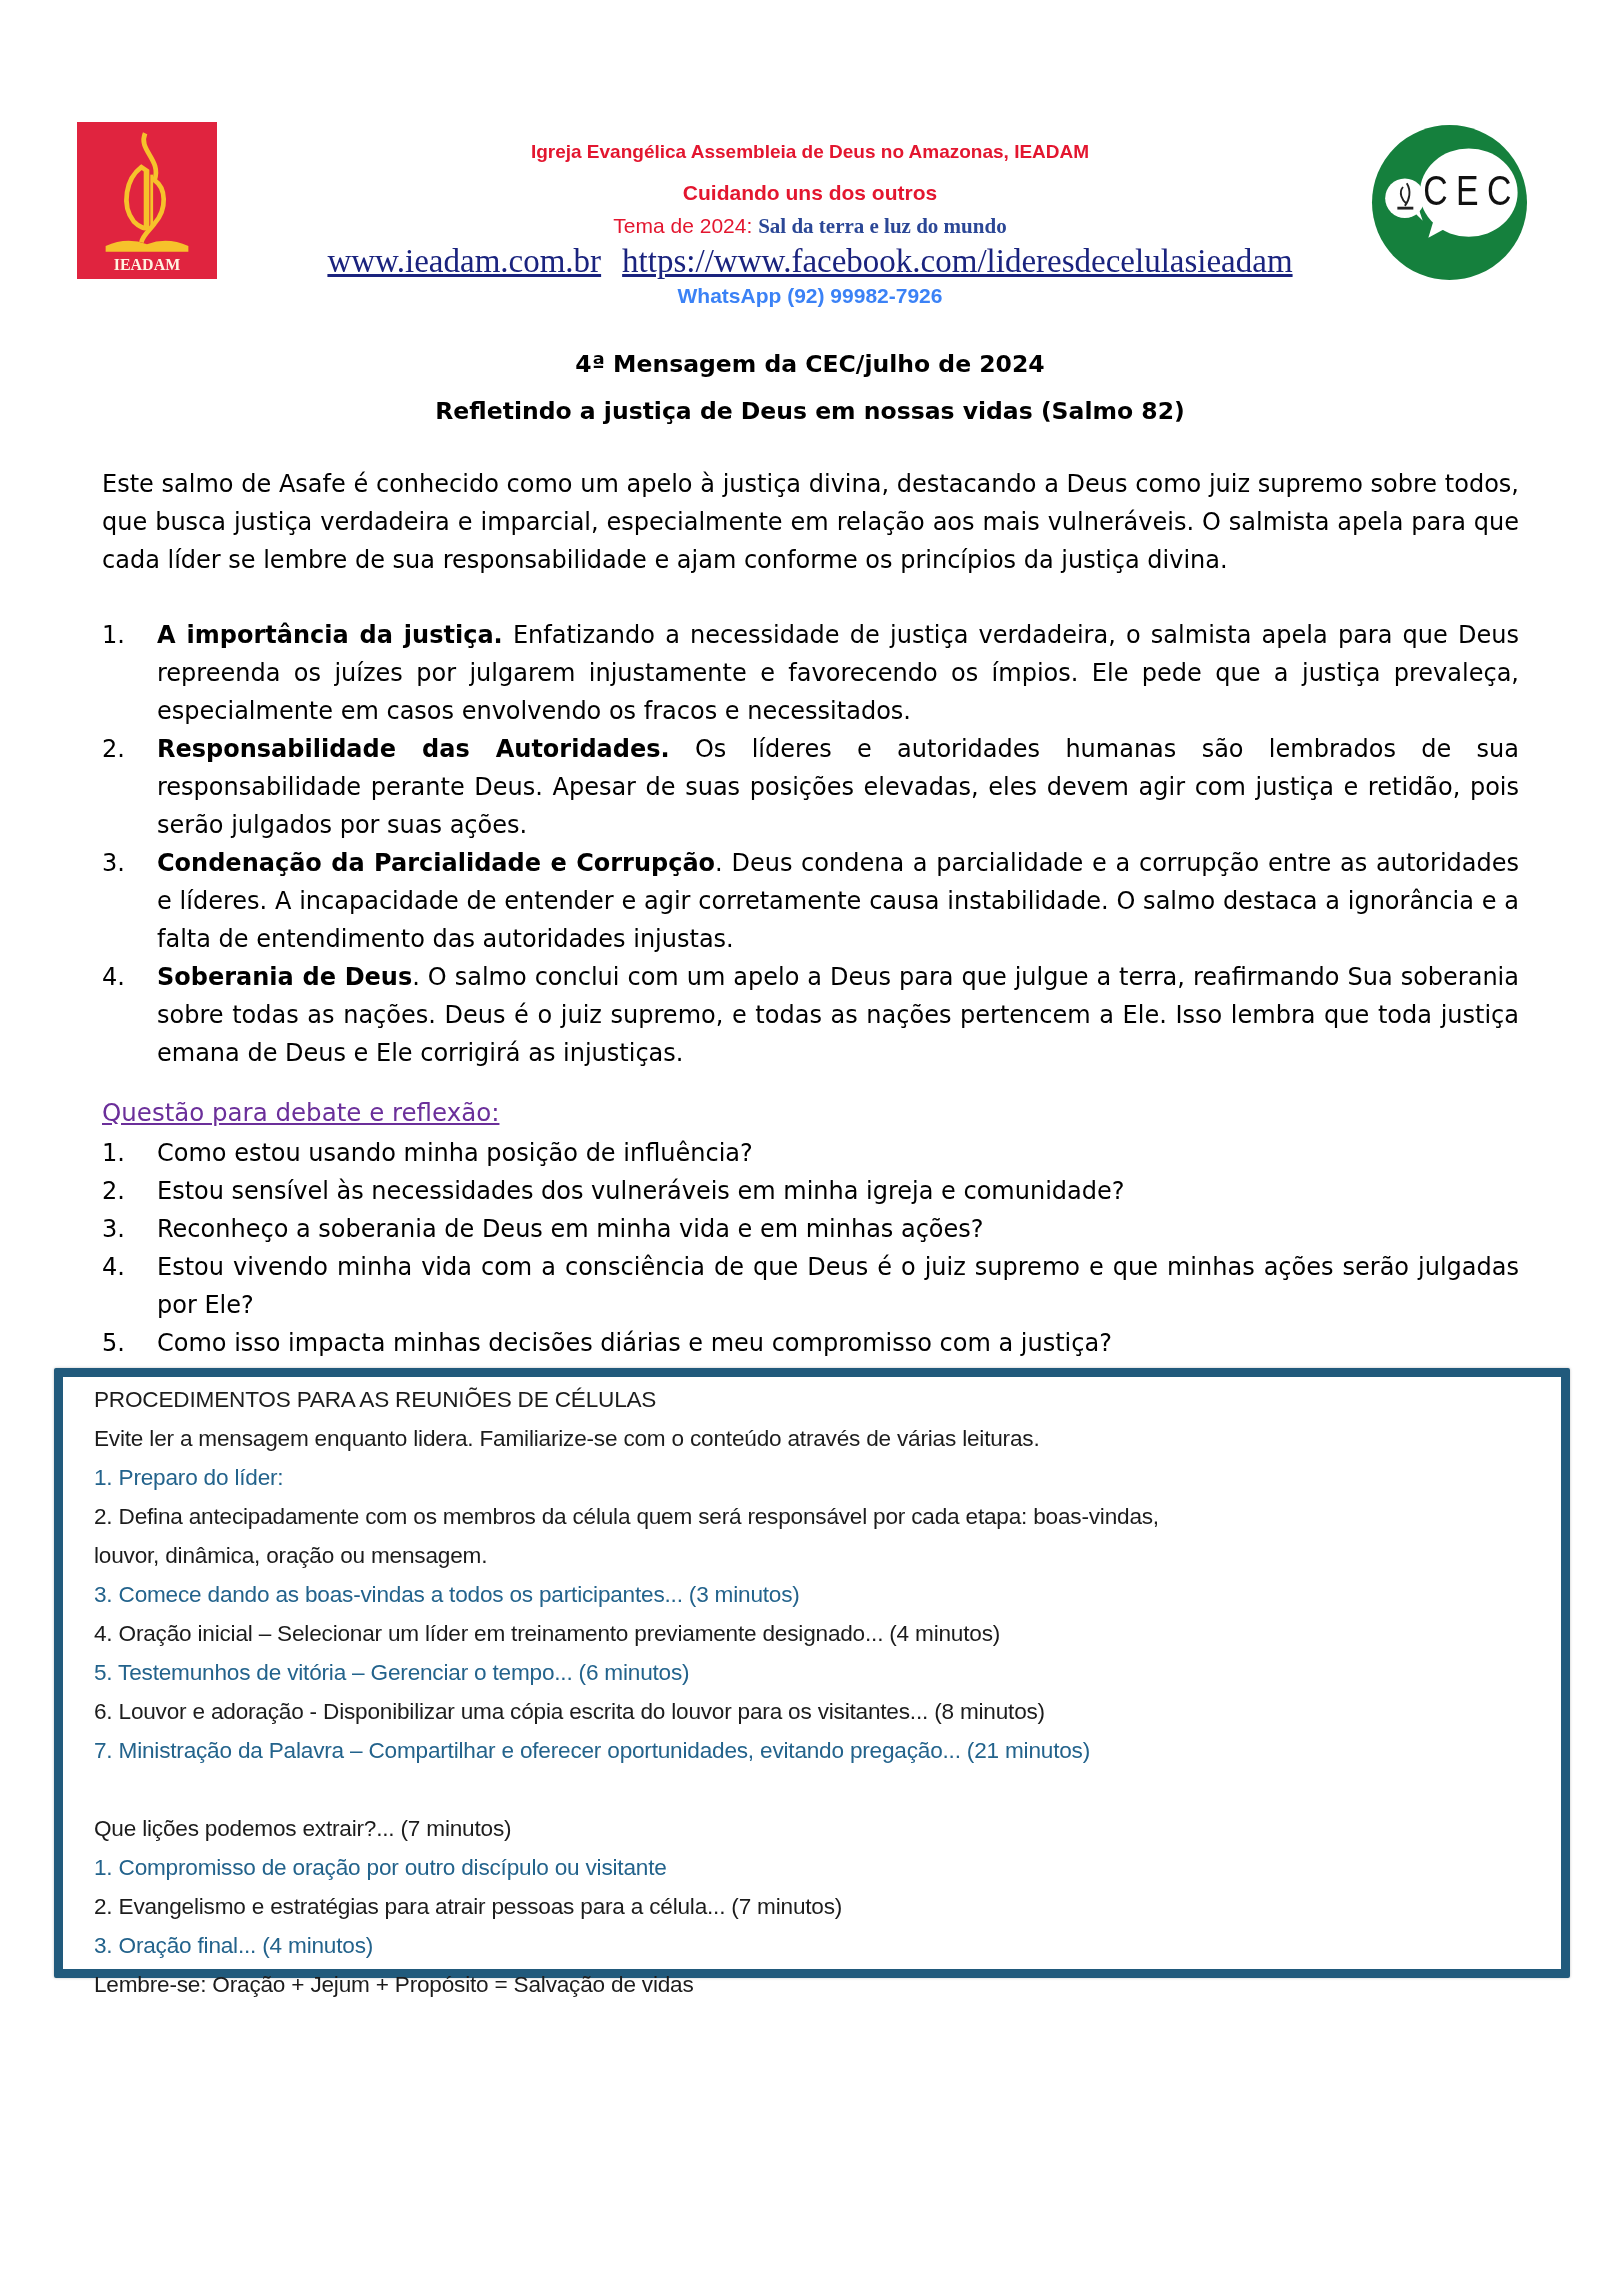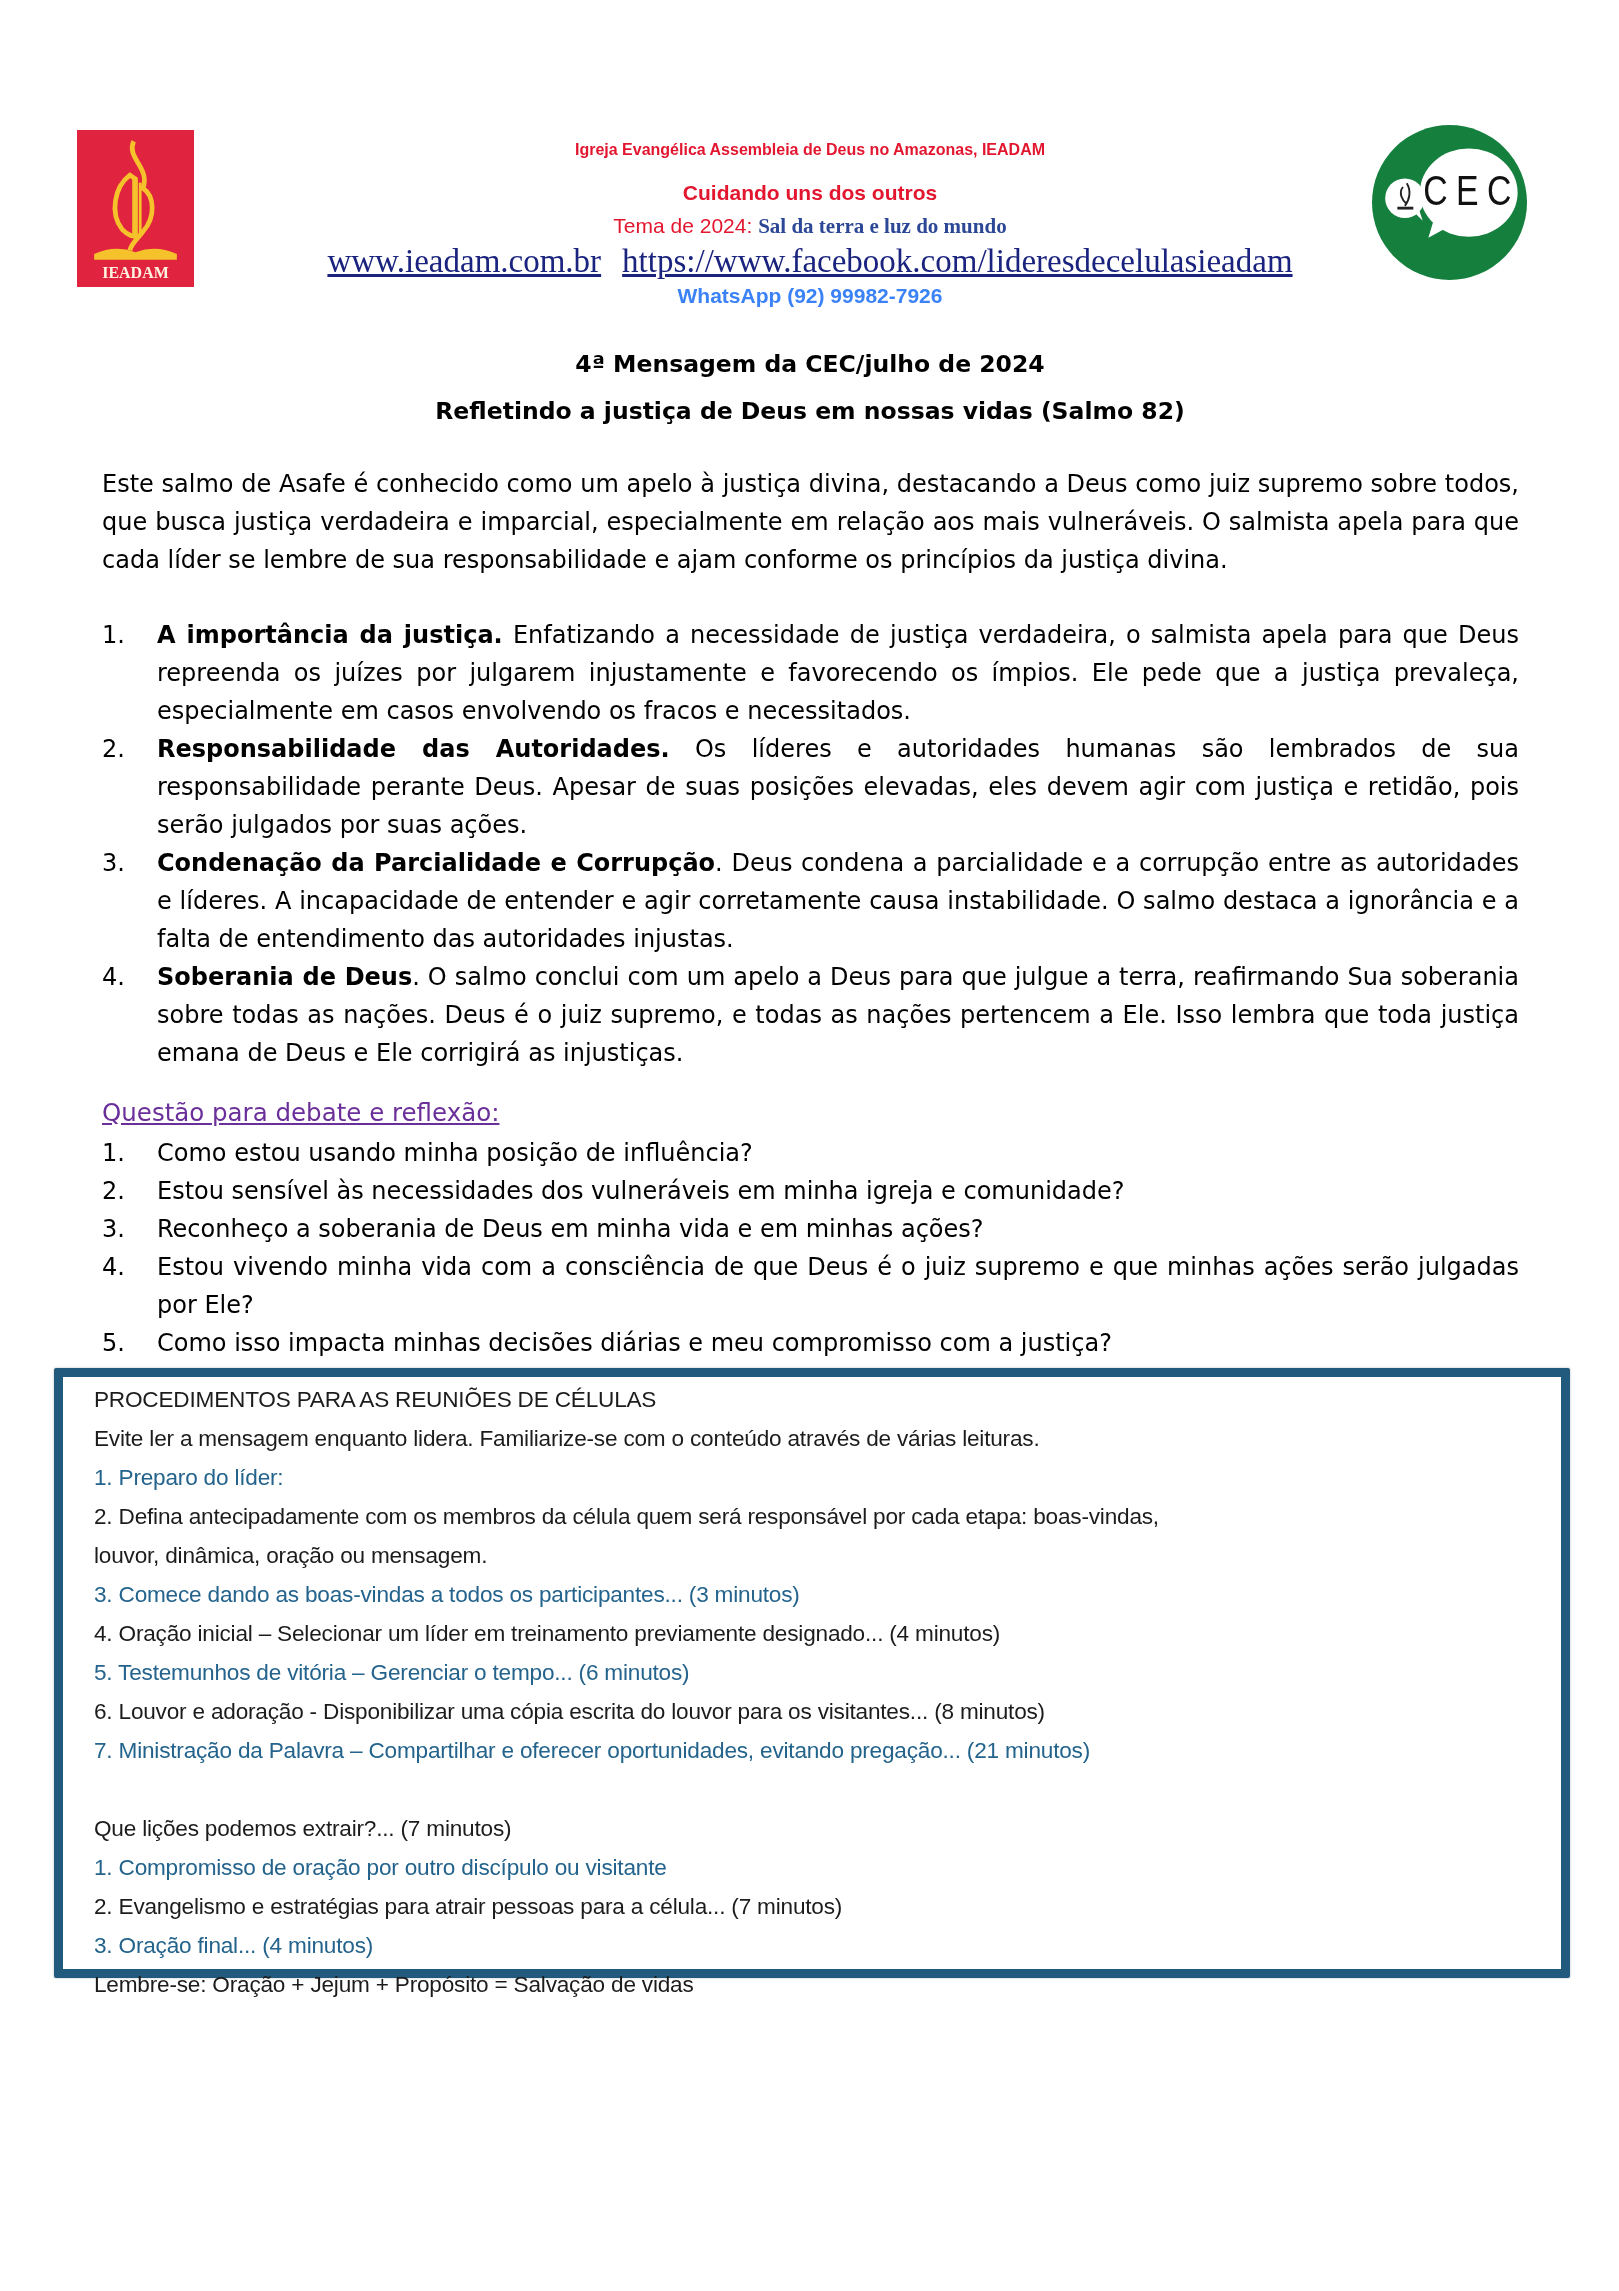--- a/index.html
+++ b/index.html
@@ -1,25 +1,25 @@
 <!DOCTYPE html>
 <html style="font-size:15px"><head>
   <meta charset="utf-8">
   <style>
     html, body { margin: 0; padding: 0; background: #ffffff; }
     body { width: 1620px; height: 2292px; position: relative; overflow: hidden; font-family: "DejaVu Sans", sans-serif; color: #000; }
 
-    .logo-left { position: absolute; left: 77px; top: 130px; width: 117px; height: 157px; background: #e0243f; }
+    .logo-left { position: absolute; left: 77px; top: 122px; width: 140px; height: 157px; background: #e0243f; }
     .logo-left svg { width: 100%; height: 100%; display: block; }
 
     .logo-right { position: absolute; left: 1372px; top: 125px; width: 155px; height: 155px; border-radius: 50%; background: #15803d; }
     .logo-right svg { width: 100%; height: 100%; display: block; }
 
     .header { position: absolute; left: 0; width: 1620px; text-align: center; }
-    .h-org { top: 141px; font-family: "Liberation Sans", sans-serif; font-weight: bold; font-size: 16px; color: #e3162f; }
+    .h-org { top: 141px; font-family: "Liberation Sans", sans-serif; font-weight: bold; font-size: 19px; color: #e3162f; }
     .h-motto { top: 181px; font-family: "Liberation Sans", sans-serif; font-weight: bold; font-size: 21px; color: #e3162f; }
     .h-theme { top: 214px; font-family: "Liberation Sans", sans-serif; font-size: 21px; color: #e3162f; }
     .h-theme .theme-value { color: #2b4796; font-weight: bold; font-family: Liberation Serif, serif; }
     .h-links { top: 243px; font-family: "Liberation Serif", serif; font-size: 33px; color: #1a237e; }
     .h-links a { color: #1a237e; text-decoration: underline; }
     .h-links .gap { display: inline-block; width: 21px; }
     .h-whats { top: 284px; font-family: "Liberation Sans", sans-serif; font-weight: bold; font-size: 21px; color: #3b82f6; }
 
     .title { position: absolute; left: 0; width: 1620px; text-align: center; font-family: "DejaVu Sans", sans-serif; font-weight: bold; font-size: 23.5px; }
     .title-1 { top: 350px; }

